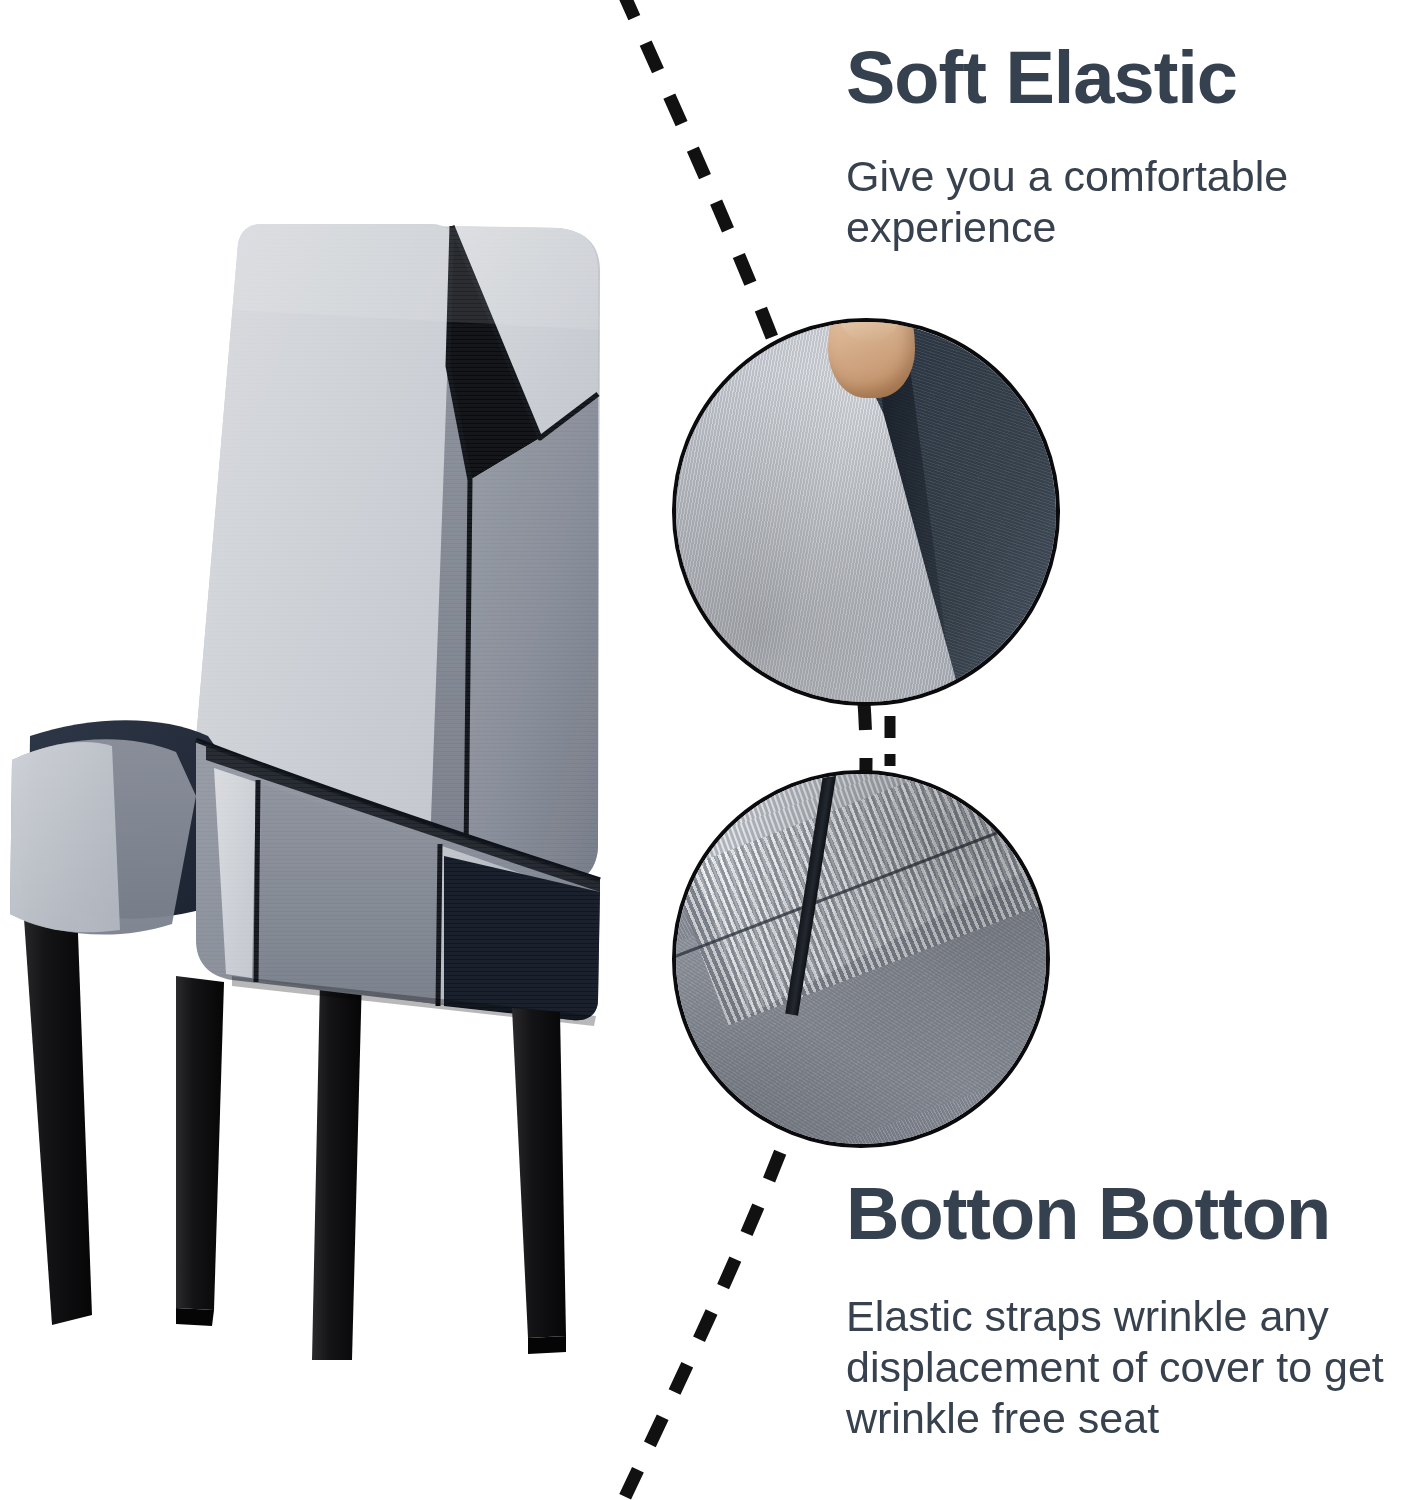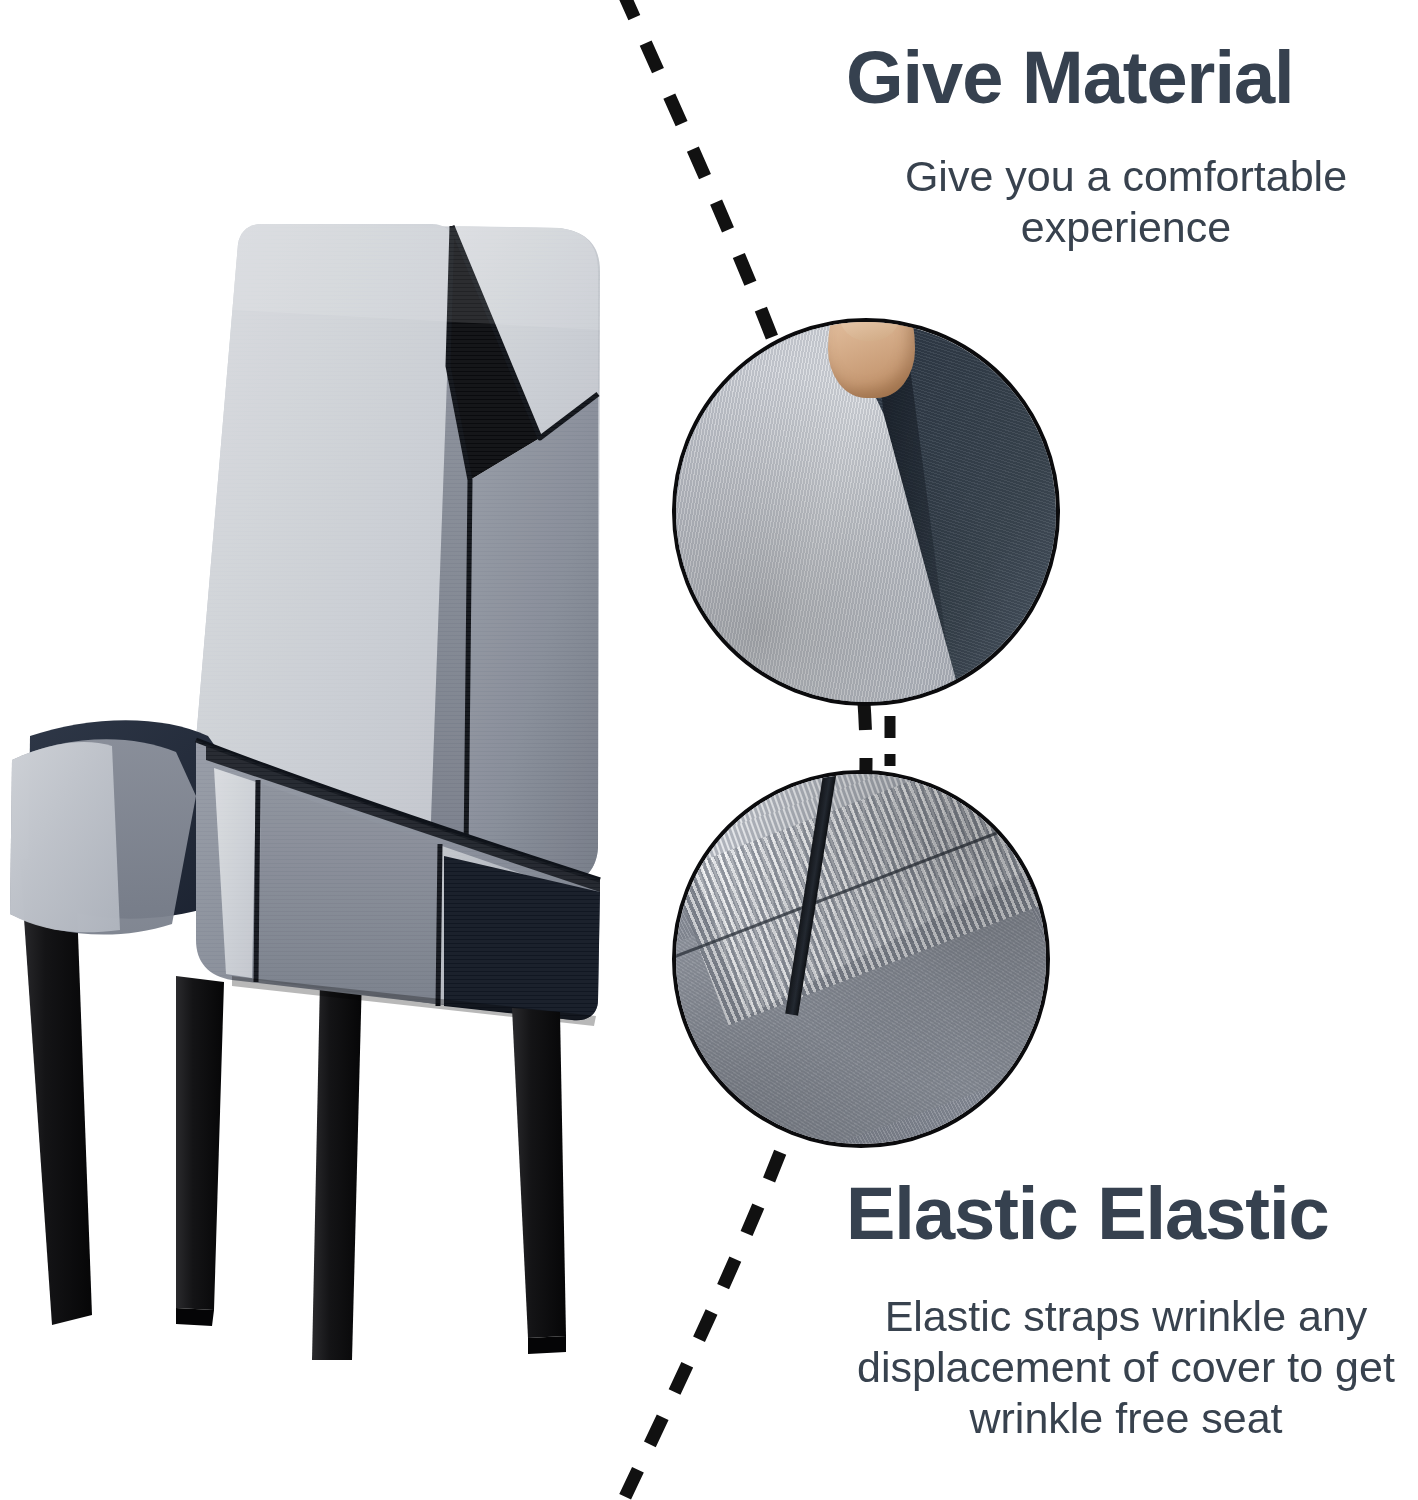--- a/index.html
+++ b/index.html
@@ -37,21 +37,20 @@
     margin: 0;
     white-space: nowrap;
   }
   .subline {
     font-family: "Liberation Sans", sans-serif;
     font-weight: normal;
     font-size: 43px;
     line-height: 1.18;
     color: #38424e;
     margin: 0;
-    text-align: center;
   }
   .block-top .subline { margin-top: 36px; }
   .block-bot .subline { margin-top: 40px; }
 
   
   #deco-svg {
     position: absolute;
     left: 0; top: 0;
     width: 1418px; height: 1500px;
     pointer-events: none;
@@ -358,22 +357,22 @@
       <div class="ph2-lower"></div>
       <div class="ph2-upper"></div>
       <div class="ph2-ruche"></div>
       <div class="ph2-seam"></div>
       <div class="ph2-strap"></div>
       <div class="ph2-shadow"></div>
     </div>
   </div>
 
   <div class="text-block block-top">
-    <h2 class="headline">Give Material</h2>
+    <h2 class="headline">Soft Elastic</h2>
     <p class="subline">Give you a comfortable experience</p>
   </div>
 
   <div class="text-block block-bot">
-    <h2 class="headline">Elastic Elastic</h2>
+    <h2 class="headline">Botton Botton</h2>
     <p class="subline">Elastic straps wrinkle any displacement of cover to get wrinkle free seat</p>
   </div>
 
 </div>
 
 </body></html>

